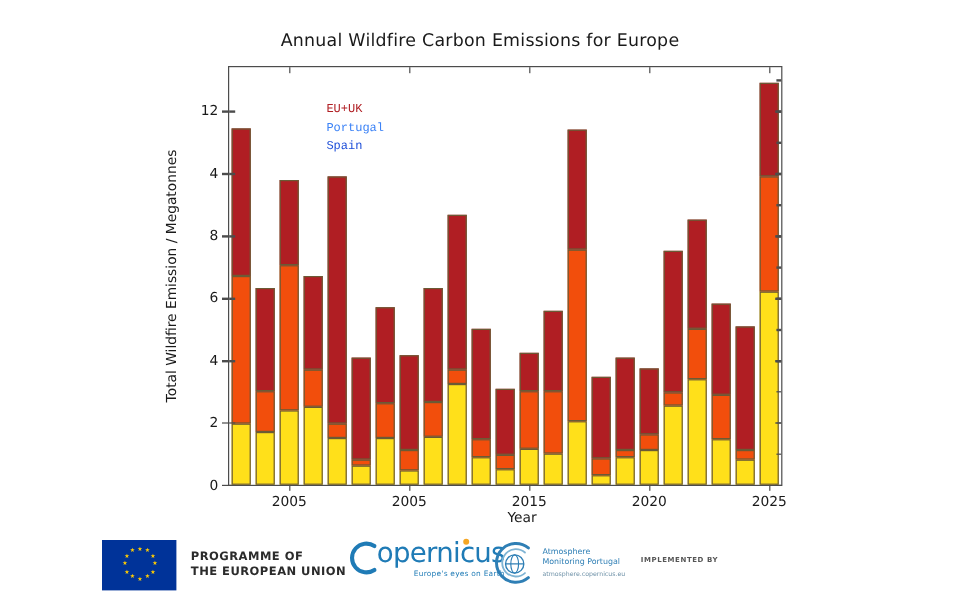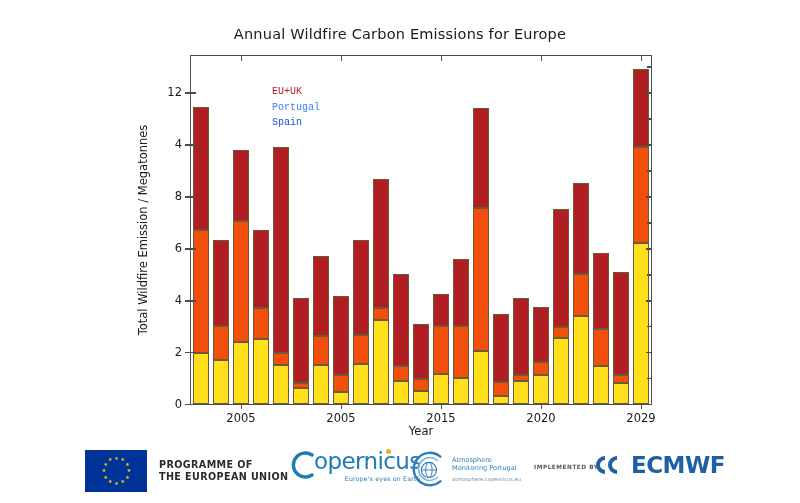--- a/index.html
+++ b/index.html
@@ -54,21 +54,21 @@
     white-space: nowrap;
   }
 
   #ylabel {
     position: absolute; left: 143px; top: 230px;
     transform: translate(-50%, -50%) rotate(-90deg);
     transform-origin: center center;
     font-size: 11.5px; color: #1a1a1a; white-space: nowrap;
   }
   #xlabel {
-    position: absolute; left: 421px; top: 424px;
+    position: absolute; left: 435px; top: 424px;
     transform: translateX(-50%);
     font-size: 11.5px; color: #1a1a1a; white-space: nowrap;
   }
 
   
   #legend { position: absolute; left: 272px; top: 84px; line-height: 15.5px; }
   .legend-item { font-size: 10px; display: block; font-family: Liberation Mono, monospace; }
   .legend-item.l-euuk     { color: #B01E23; }
   .legend-item.l-portugal { color: #3b82f6; }
   .legend-item.l-spain    { color: #1d4ed8; }
@@ -298,21 +298,21 @@
           <div class="xtick-top" style="left: 150px;"></div>
           <div class="xtick-label" style="left: 150px;">2005</div>
           <div class="xtick-mark" style="left: 250px;"></div>
           <div class="xtick-top" style="left: 250px;"></div>
           <div class="xtick-label" style="left: 250px;">2015</div>
           <div class="xtick-mark" style="left: 350px;"></div>
           <div class="xtick-top" style="left: 350px;"></div>
           <div class="xtick-label" style="left: 350px;">2020</div>
           <div class="xtick-mark" style="left: 450px;"></div>
           <div class="xtick-top" style="left: 450px;"></div>
-          <div class="xtick-label" style="left: 450px;">2029</div>
+          <div class="xtick-label" style="left: 450px;">2025</div>
         </div>
     </div>
 
     <div id="legend">
       <span class="legend-item l-euuk">EU+UK</span>
       <span class="legend-item l-portugal">Portugal</span>
       <span class="legend-item l-spain">Spain</span>
     </div>
 
   </div>
@@ -361,22 +361,15 @@
       </svg>
       <div id="cams-text">
         <div class="cams-l1">Atmosphere</div>
         <div class="cams-l1">Monitoring Portugal</div>
         <div class="cams-l2">atmosphere.copernicus.eu</div>
       </div>
     </div>
 
     <div class="f-block" id="impl">IMPLEMENTED BY</div>
 
-    <div class="f-block" id="ecmwf">
-      <svg id="ecmwf-mark" viewBox="0 0 34 20">
-        <path d="M13 3 A7 7 0 1 0 13 17" stroke="#1f5fa6" stroke-width="4" fill="none"></path>
-        <path d="M25 3 A7 7 0 1 0 25 17" stroke="#1f5fa6" stroke-width="4" fill="none"></path>
-      </svg>
-      <div id="ecmwf-text">ECMWF</div>
-    </div>
 
   </div>
 </div>
 
 </body></html>

